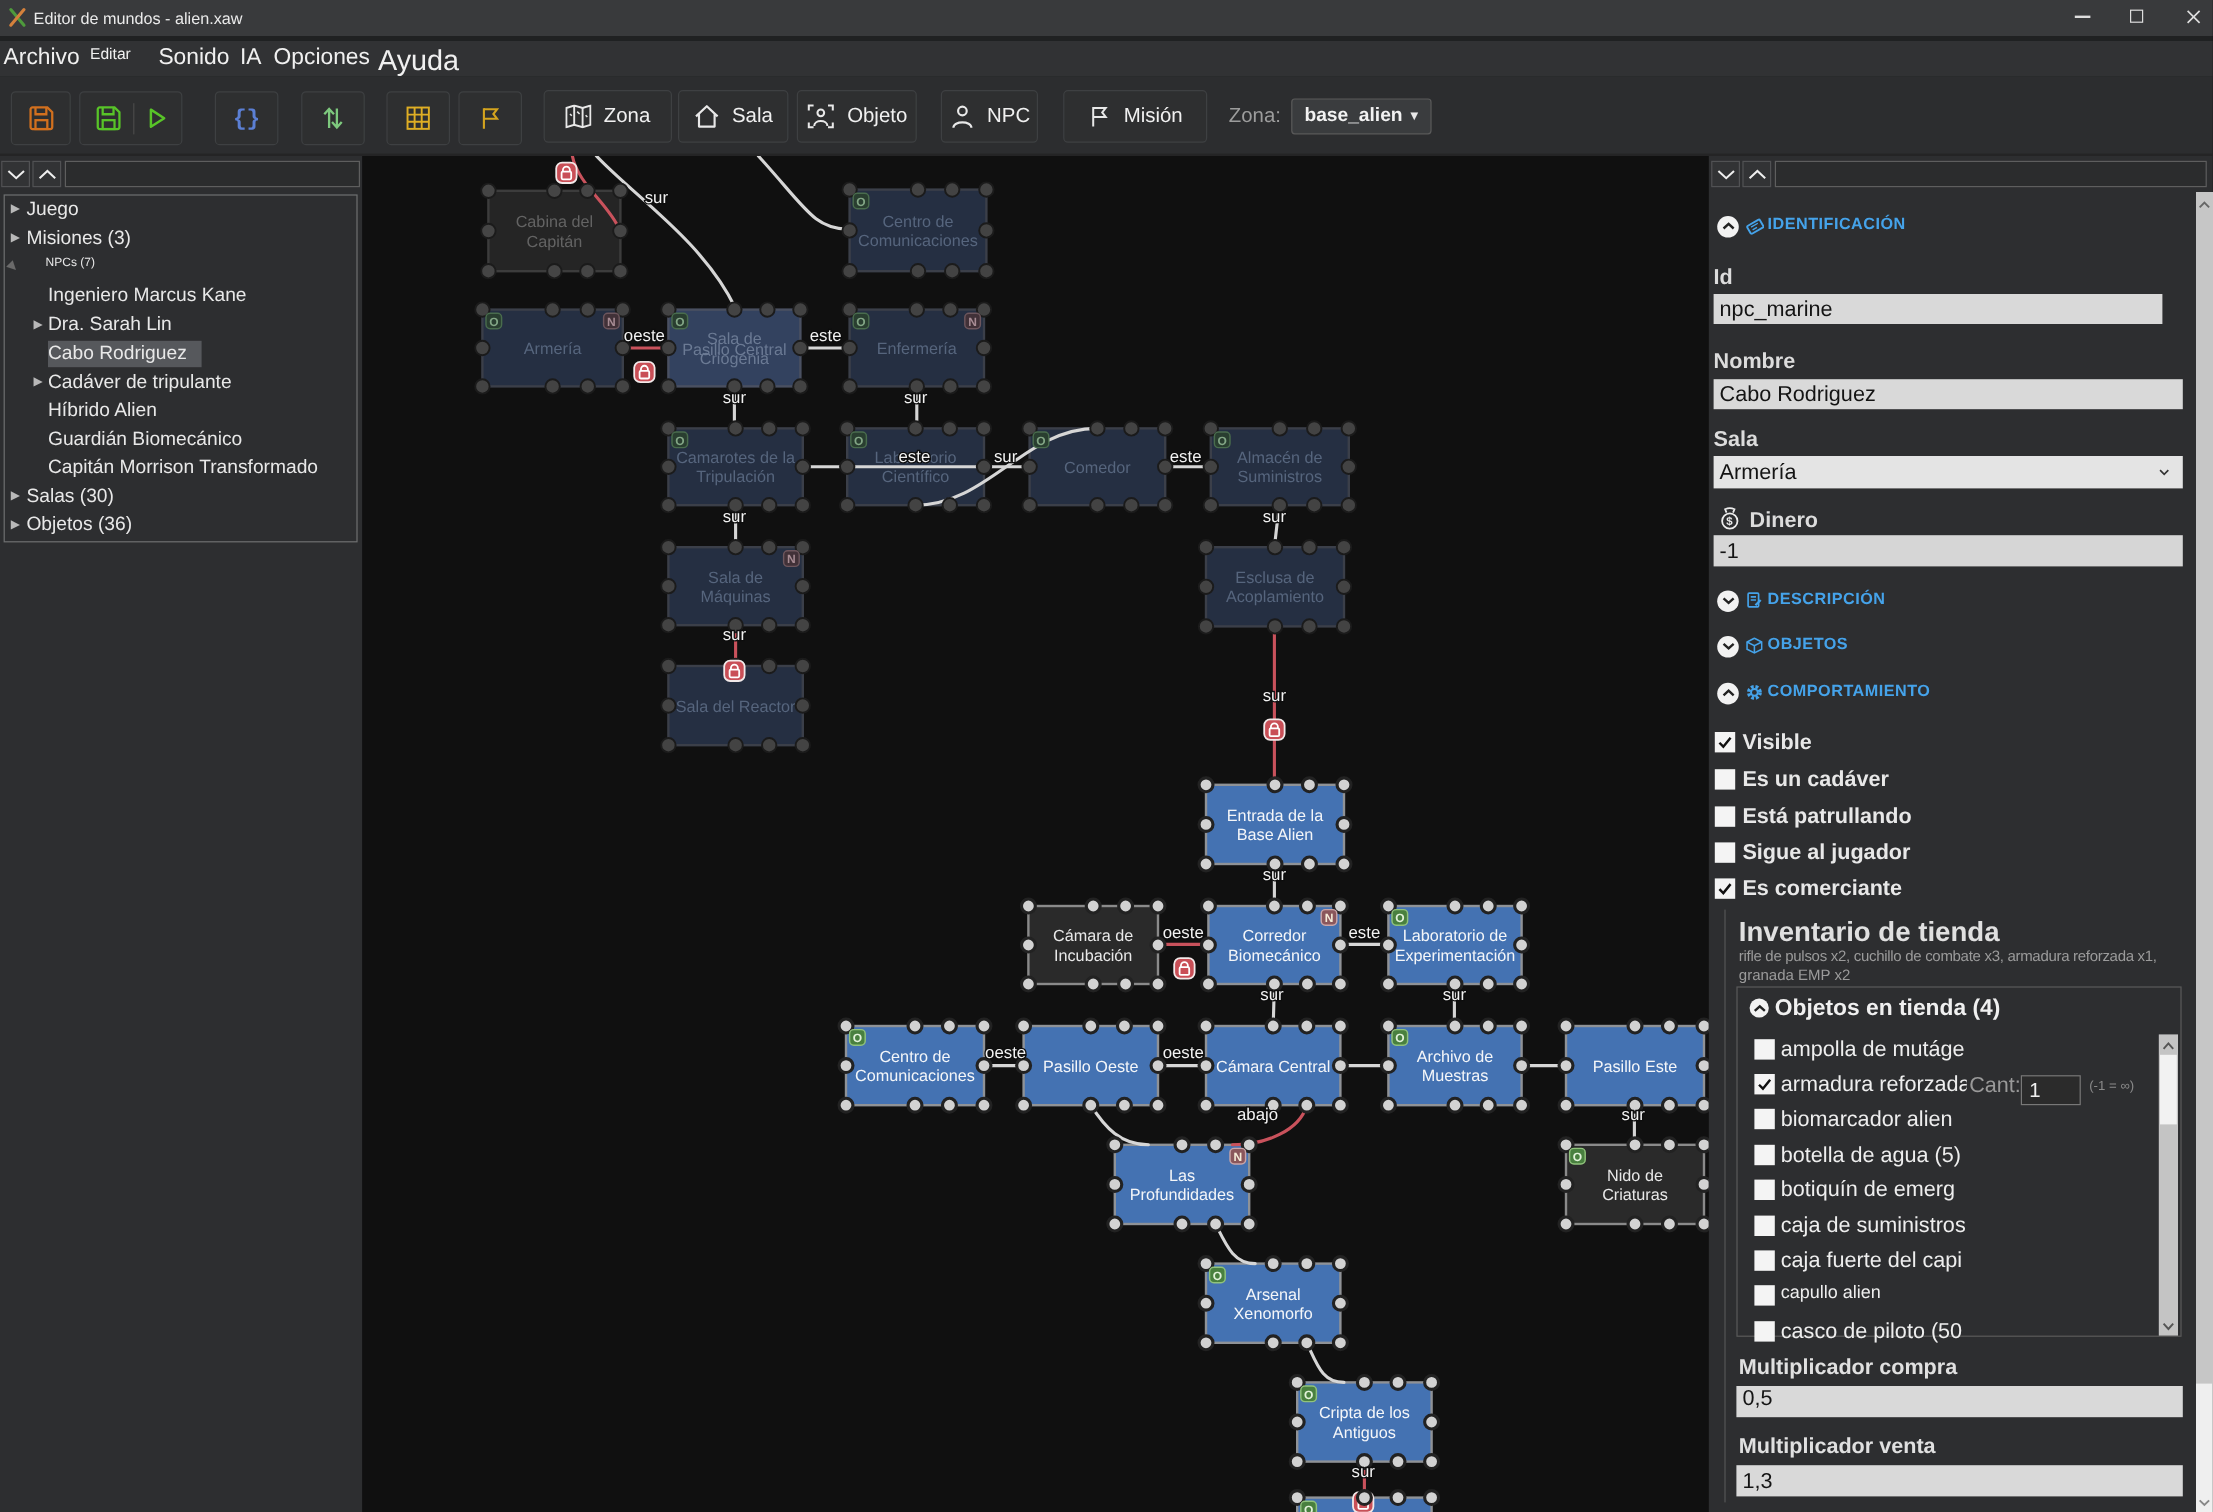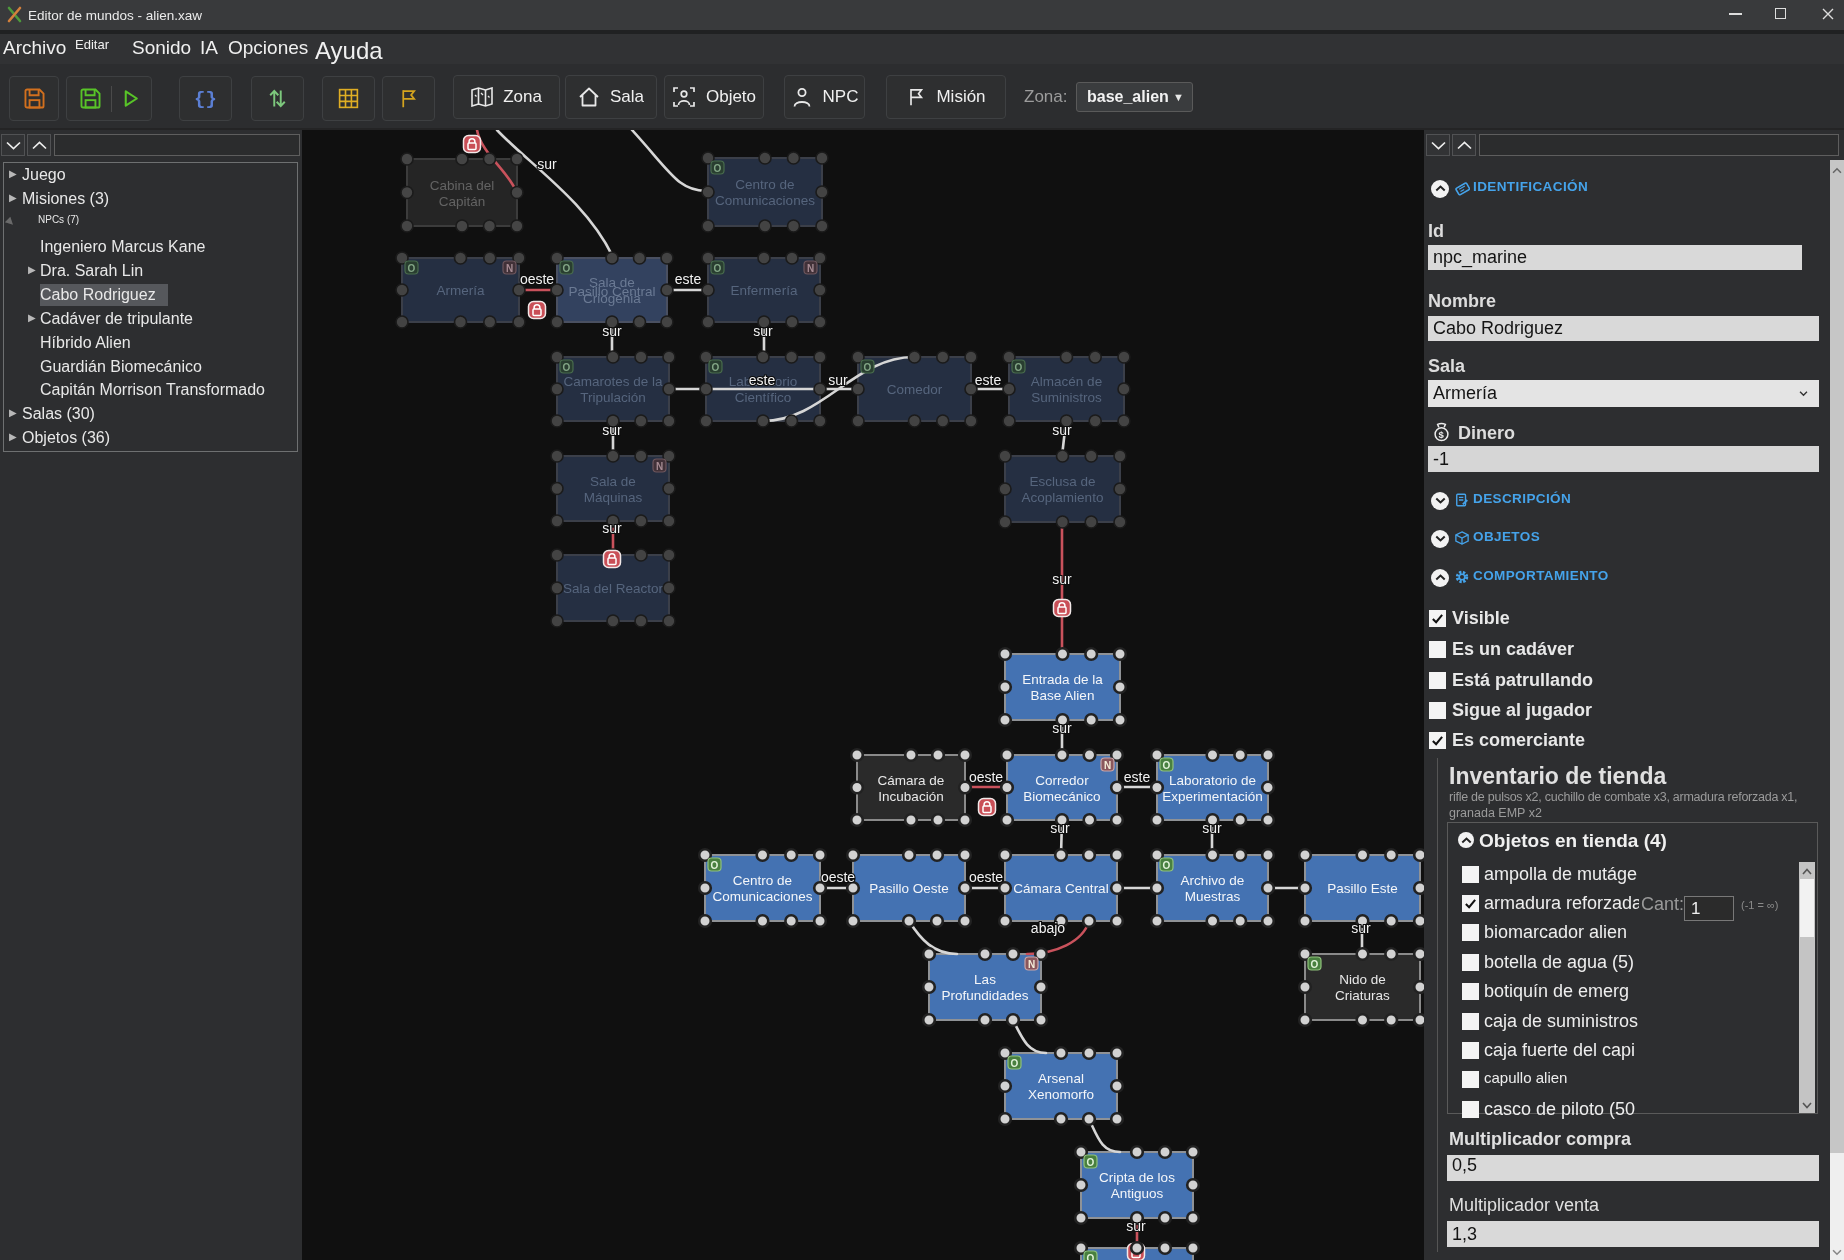--- a/index.html
+++ b/index.html
@@ -761,21 +761,21 @@
     <path d="M4,10 L8,5.5 L12,10" fill="none" stroke="#555" stroke-width="1.6"></path>
   </svg>
 <svg width="16" height="16" viewBox="0 0 16 16" style="position:absolute;left:1799px;top:1097px">
     <path d="M4,6 L8,10.5 L12,6" fill="none" stroke="#555" stroke-width="1.6"></path>
   </svg>
 <div style="position:absolute;left:1800px;top:879px;width:14px;height:58px;background:#f2f2f2"></div>
 <div style="position:absolute;left:1449px;top:1129px;font-size:18px;font-weight:bold;color:#e0e0e0;white-space:nowrap">Multiplicador compra</div>
 <div style="position:absolute;left:1447px;top:1155px;width:372px;height:26px;background:#d9d9d9;display:flex;">
     <span style="font-size:18px;color:#141414;margin-left:5px">0,5</span>
   </div>
-<div style="position:absolute;left:1449px;top:1195px;font-size:18px;font-weight:normal;color:#e0e0e0;white-space:nowrap">Multiplicador venta</div>
+<div style="position:absolute;left:1449px;top:1195px;font-size:18px;font-weight:bold;color:#e0e0e0;white-space:nowrap">Multiplicador venta</div>
 <div style="position:absolute;left:1447px;top:1221px;width:372px;height:26px;background:#d9d9d9;display:flex;align-items:center">
     <span style="font-size:18px;color:#141414;margin-left:5px">1,3</span>
   </div>
 <div style="position:absolute;left:1830px;top:160px;width:14px;height:1100px;background:#efefef"></div>
 <div style="position:absolute;left:1830px;top:160px;width:14px;height:993px;background:#c6c6c6"></div>
 <svg width="14" height="14" viewBox="0 0 16 16" style="position:absolute;left:1830px;top:164px">
     <path d="M3.5,10 L8,5.5 L12.5,10" fill="none" stroke="#666" stroke-width="1.8"></path>
   </svg>
 <svg width="14" height="14" viewBox="0 0 16 16" style="position:absolute;left:1830px;top:1245px">
     <path d="M3.5,6 L8,10.5 L12.5,6" fill="none" stroke="#888" stroke-width="1.8"></path>

